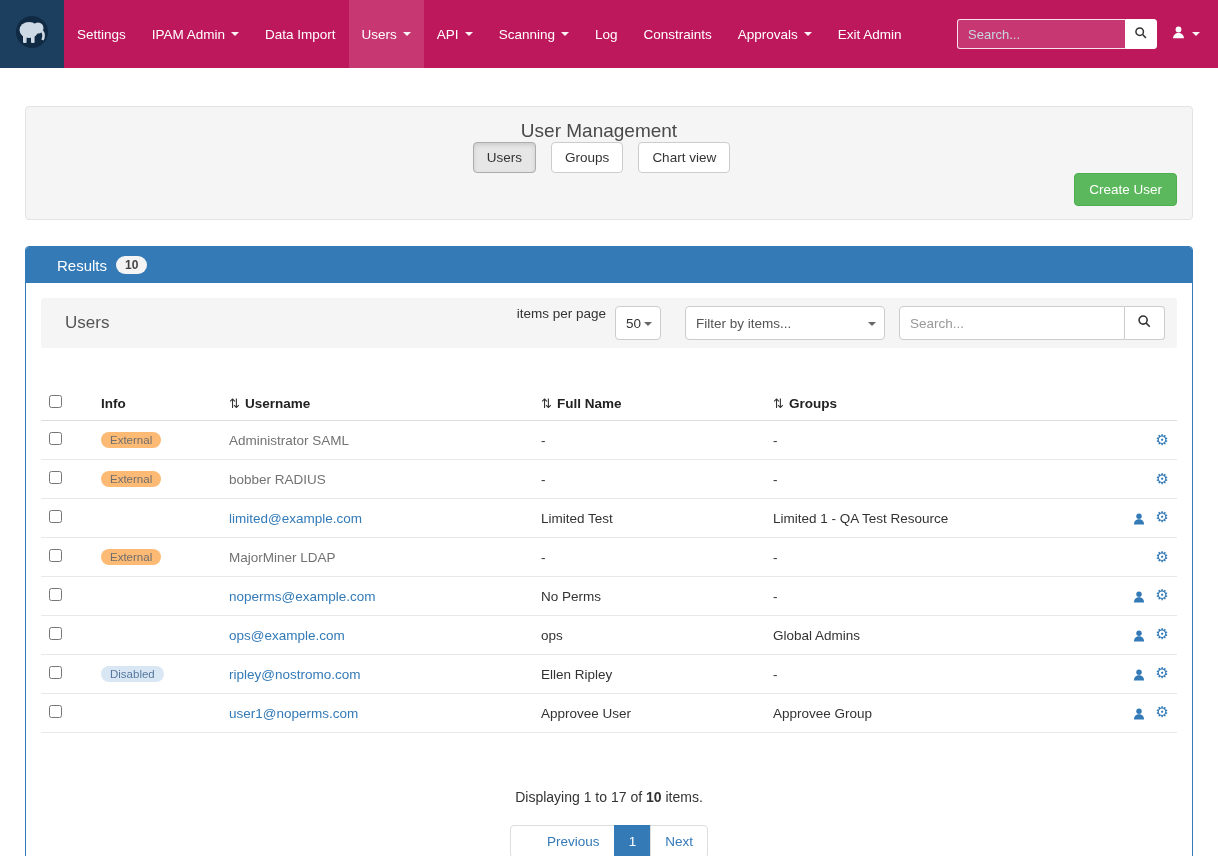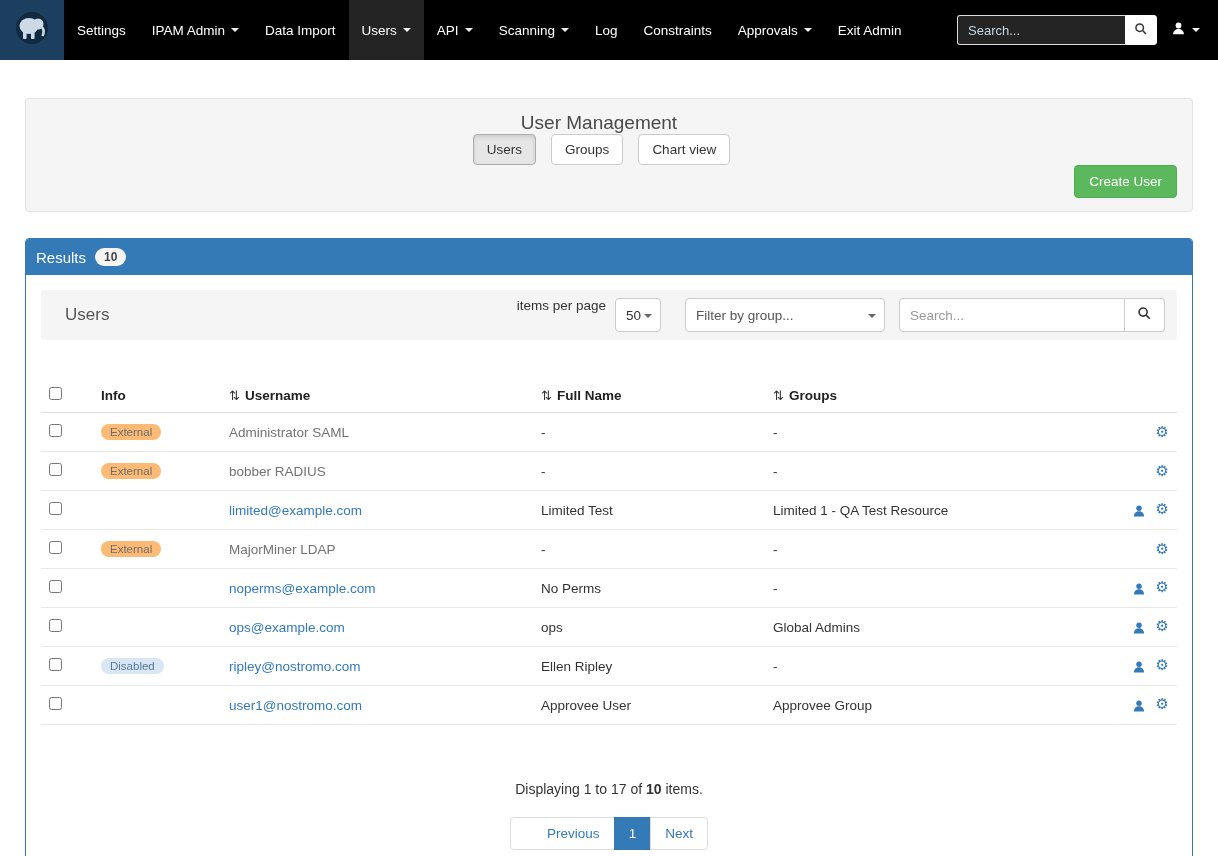--- a/index.html
+++ b/index.html
@@ -9,22 +9,22 @@
     background: #ffffff;
     color: #333;
     min-height: 856px;
     width: 1218px;
     display: flex;
     flex-direction: column;
   }
 
   
   .navbar {
-    height: 60px;
-    background: #000000;
+    height: 68px;
+    background: #be185d;
     display: flex;
     align-items: stretch;
     flex: 0 0 auto;
   }
   .logo {
     width: 64px;
     background: #1c3f60;
     display: flex;
     align-items: center;
     justify-content: center;
@@ -132,21 +132,21 @@
   .panel {
     margin-top: 26px;
     margin-bottom: 18px;
     border: 1px solid #337ab7;
     border-radius: 4px;
     background: #fff;
   }
   .panel-heading {
     background: #337ab7;
     color: #fff;
-    padding: 9px 10px;
+    padding: 9px 31px;
     font-size: 15px;
     border-radius: 3px 3px 0 0;
     display: flex;
     align-items: center;
   }
   .count-badge {
     background: #f4f4f4;
     color: #444;
     border-radius: 10px;
     font-size: 12px;
@@ -379,21 +379,21 @@
 
       <div class="toolbar">
         <span class="table-title">Users</span>
         <div class="toolbar-controls">
           <span class="ipp-label">items per page</span>
           <div class="select select-small">
             <span>50</span>
             <span class="select-caret"></span>
           </div>
           <div class="select select-wide">
-            <span class="select-placeholder">Filter by group...</span>
+            <span class="select-placeholder">Filter by items...</span>
             <span class="select-caret"></span>
           </div>
           <div class="search-group">
             <input type="text" placeholder="Search..." style="">
             <button>
               <span>
                 <svg width="15" height="15" viewBox="0 0 16 16">
                     <circle cx="6.5" cy="6.5" r="4.3" fill="none" stroke="#333" stroke-width="1.7"></circle>
                     <line x1="9.8" y1="9.8" x2="13.6" y2="13.6" stroke="#333" stroke-width="1.7"></line>
                   </svg>
@@ -487,21 +487,21 @@
               <td>Ellen Ripley</td>
               <td class="dash">-</td>
               <td class="col-actions"><a href="#" class="action"><svg width="14" height="14" viewBox="0 0 16 16">
                     <circle cx="8" cy="4.8" r="3.1" fill="#337ab7"></circle>
                     <path d="M2.2,14.2 c0,-3.8 2.8,-5.8 5.8,-5.8 c3,0 5.8,2 5.8,5.8 z" fill="#337ab7"></path>
                   </svg></a><a href="#" class="action gear">⚙</a></td>
             </tr>
             <tr>
               <td class="col-check"><input type="checkbox" style=""></td>
               <td></td>
-              <td><a href="#" class="user-link">user1@nostromo.com</a></td>
+              <td><a href="#" class="user-link">user1@noperms.com</a></td>
               <td>Approvee User</td>
               <td>Approvee Group</td>
               <td class="col-actions"><a href="#" class="action"><svg width="14" height="14" viewBox="0 0 16 16">
                     <circle cx="8" cy="4.8" r="3.1" fill="#337ab7"></circle>
                     <path d="M2.2,14.2 c0,-3.8 2.8,-5.8 5.8,-5.8 c3,0 5.8,2 5.8,5.8 z" fill="#337ab7"></path>
                   </svg></a><a href="#" class="action gear">⚙</a></td>
             </tr>
           </tbody>
       </table>
 

